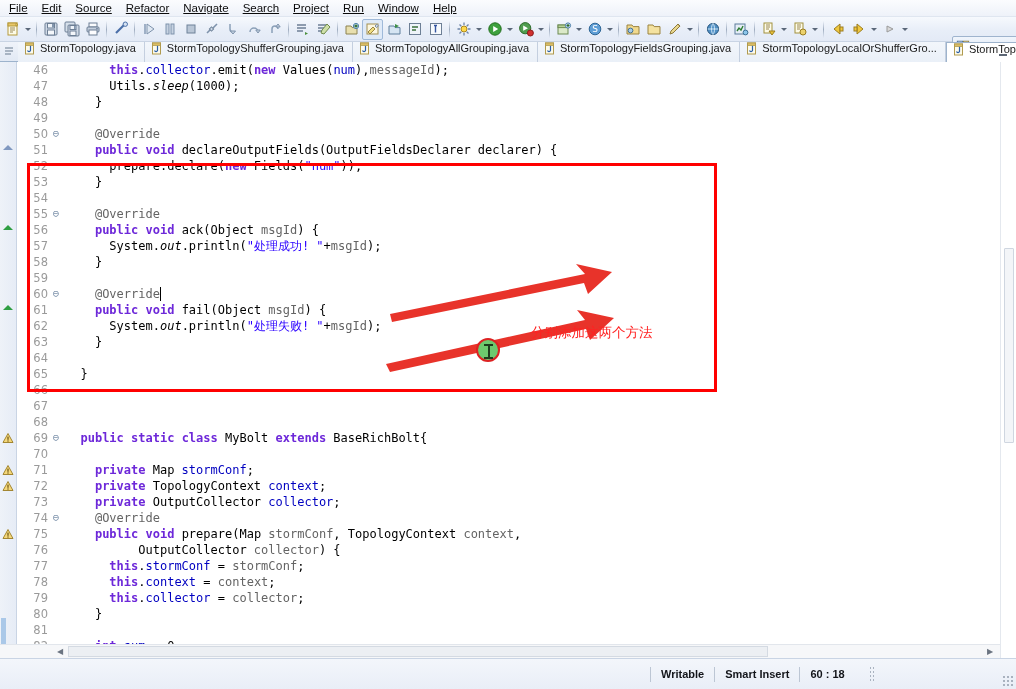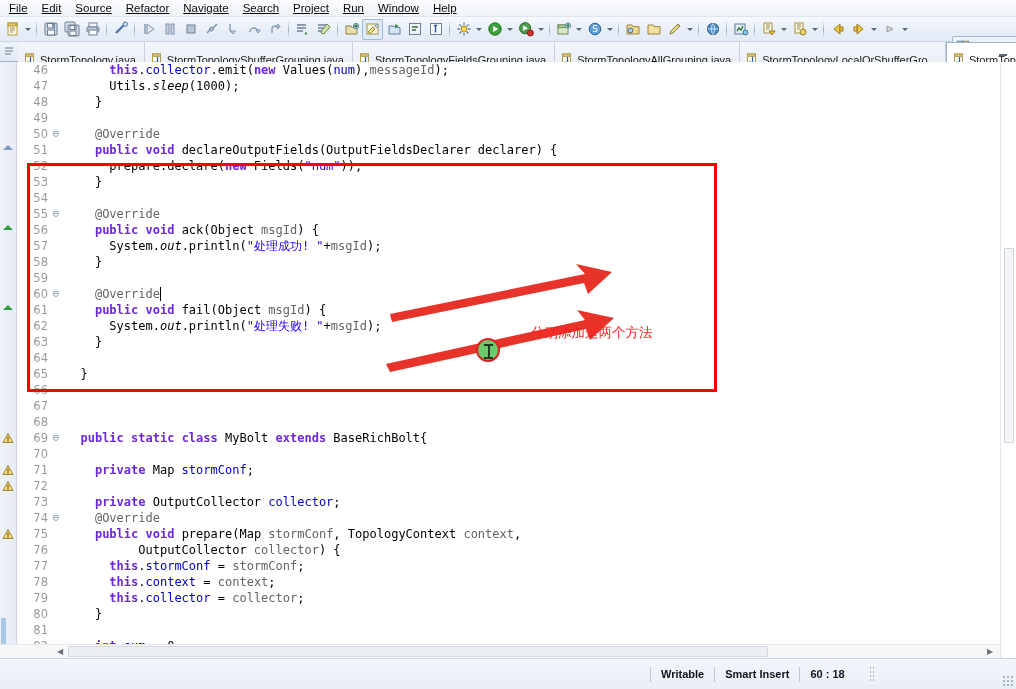--- a/index.html
+++ b/index.html
@@ -84,21 +84,21 @@
   }
 
   
   .tabbar {
     position:absolute; left:0; top:42px; width:1016px; height:20px;
     background: linear-gradient(to bottom,#eff3fa,#e2e9f4);
     border-bottom:1px solid #9db3cc;
   }
   .tab-strip { position:absolute; left:18px; top:0; height:20px; display:flex; }
   .tab {
-    height:36px; display:flex; align-items:center; gap:4px;
+    height:36px; display:flex; gap:4px;
     padding:0 8px 0 6px; font-size:11px; color:#1a1a1a;
     border-right:1px solid #c4cfdf;
     background: linear-gradient(to bottom,#f2f6fb,#e4ebf5);
     white-space:nowrap;
   }
   .tab.active {
     background:#ffffff;
     border-top:1px solid #9db3cc;
     border-left:1px solid #9db3cc; border-right:1px solid #9db3cc;
     border-bottom:1px solid #ffffff;
@@ -567,29 +567,29 @@
               <rect x="1.5" y="1" width="8" height="2.3" fill="#e8c76a" stroke="#b09a4e"></rect>
             </svg></span>
           <span>StormTopologyShufferGrouping.java</span>
         </div>
         <div class="tab">
           <span><svg width="12" height="13" viewBox="0 0 12 13">
               <rect x="1.5" y="1" width="8" height="11" fill="#fdfbec" stroke="#b09a4e"></rect>
               <path d="M6.5 3.5v5a1.6 1.6 0 0 1-3 0" stroke="#2b5fa8" stroke-width="1.2" fill="none"></path>
               <rect x="1.5" y="1" width="8" height="2.3" fill="#e8c76a" stroke="#b09a4e"></rect>
             </svg></span>
-          <span>StormTopologyFieldsGrouping.java</span>
+          <span>StormTopologyAllGrouping.java</span>
         </div>
         <div class="tab">
           <span><svg width="12" height="13" viewBox="0 0 12 13">
               <rect x="1.5" y="1" width="8" height="11" fill="#fdfbec" stroke="#b09a4e"></rect>
               <path d="M6.5 3.5v5a1.6 1.6 0 0 1-3 0" stroke="#2b5fa8" stroke-width="1.2" fill="none"></path>
               <rect x="1.5" y="1" width="8" height="2.3" fill="#e8c76a" stroke="#b09a4e"></rect>
             </svg></span>
-          <span>StormTopologyAllGrouping.java</span>
+          <span>StormTopologyFieldsGrouping.java</span>
         </div>
         <div class="tab">
           <span><svg width="12" height="13" viewBox="0 0 12 13">
               <rect x="1.5" y="1" width="8" height="11" fill="#fdfbec" stroke="#b09a4e"></rect>
               <path d="M6.5 3.5v5a1.6 1.6 0 0 1-3 0" stroke="#2b5fa8" stroke-width="1.2" fill="none"></path>
               <rect x="1.5" y="1" width="8" height="2.3" fill="#e8c76a" stroke="#b09a4e"></rect>
             </svg></span>
           <span>StormTopologyLocalOrShufferGro...</span>
         </div>
         <div class="tab active">
@@ -638,21 +638,21 @@
         <div class="line"><span class="lnum">70</span><span class="ltext"></span></div>
         <div class="line"><span class="warn-ico"><svg width="12" height="12" viewBox="0 0 12 12">
               <path d="M6 1.5 L11 10.5 H1 Z" fill="#f5d87a" stroke="#9a7c22" stroke-width="0.9"></path>
               <rect x="5.4" y="4.6" width="1.2" height="3.2" fill="#6a5211"></rect>
               <rect x="5.4" y="8.4" width="1.2" height="1.2" fill="#6a5211"></rect>
             </svg></span><span class="lnum">71</span><span class="ltext">    <span class="kw">private</span><span class="plain"> Map </span><span class="fld">stormConf</span><span class="plain">;</span></span></div>
         <div class="line"><span class="warn-ico"><svg width="12" height="12" viewBox="0 0 12 12">
               <path d="M6 1.5 L11 10.5 H1 Z" fill="#f5d87a" stroke="#9a7c22" stroke-width="0.9"></path>
               <rect x="5.4" y="4.6" width="1.2" height="3.2" fill="#6a5211"></rect>
               <rect x="5.4" y="8.4" width="1.2" height="1.2" fill="#6a5211"></rect>
-            </svg></span><span class="lnum">72</span></div>
+            </svg></span><span class="lnum">72</span><span class="ltext">    <span class="kw">private</span><span class="plain"> TopologyContext </span><span class="fld">context</span><span class="plain">;</span></span></div>
         <div class="line"><span class="lnum">73</span><span class="ltext">    <span class="kw">private</span><span class="plain"> OutputCollector </span><span class="fld">collector</span><span class="plain">;</span></span></div>
         <div class="line"><span class="lnum">74</span><span class="fold">⊖</span><span class="ltext">    <span class="ann">@Override</span></span></div>
         <div class="line"><span class="warn-ico"><svg width="12" height="12" viewBox="0 0 12 12">
               <path d="M6 1.5 L11 10.5 H1 Z" fill="#f5d87a" stroke="#9a7c22" stroke-width="0.9"></path>
               <rect x="5.4" y="4.6" width="1.2" height="3.2" fill="#6a5211"></rect>
               <rect x="5.4" y="8.4" width="1.2" height="1.2" fill="#6a5211"></rect>
             </svg></span><span class="lnum">75</span><span class="ltext">    <span class="kw">public</span><span class="plain"> </span><span class="kw">void</span><span class="plain"> prepare(Map </span><span class="ann">stormConf</span><span class="plain">, TopologyContext </span><span class="ann">context</span><span class="plain">,</span></span></div>
         <div class="line"><span class="lnum">76</span><span class="ltext">          <span class="plain">OutputCollector </span><span class="ann">collector</span><span class="plain">) {</span></span></div>
         <div class="line"><span class="lnum">77</span><span class="ltext">      <span class="kw">this</span><span class="plain">.</span><span class="fld">stormConf</span><span class="plain"> = </span><span class="ann">stormConf</span><span class="plain">;</span></span></div>
         <div class="line"><span class="lnum">78</span><span class="ltext">      <span class="kw">this</span><span class="plain">.</span><span class="fld">context</span><span class="plain"> = </span><span class="ann">context</span><span class="plain">;</span></span></div>

